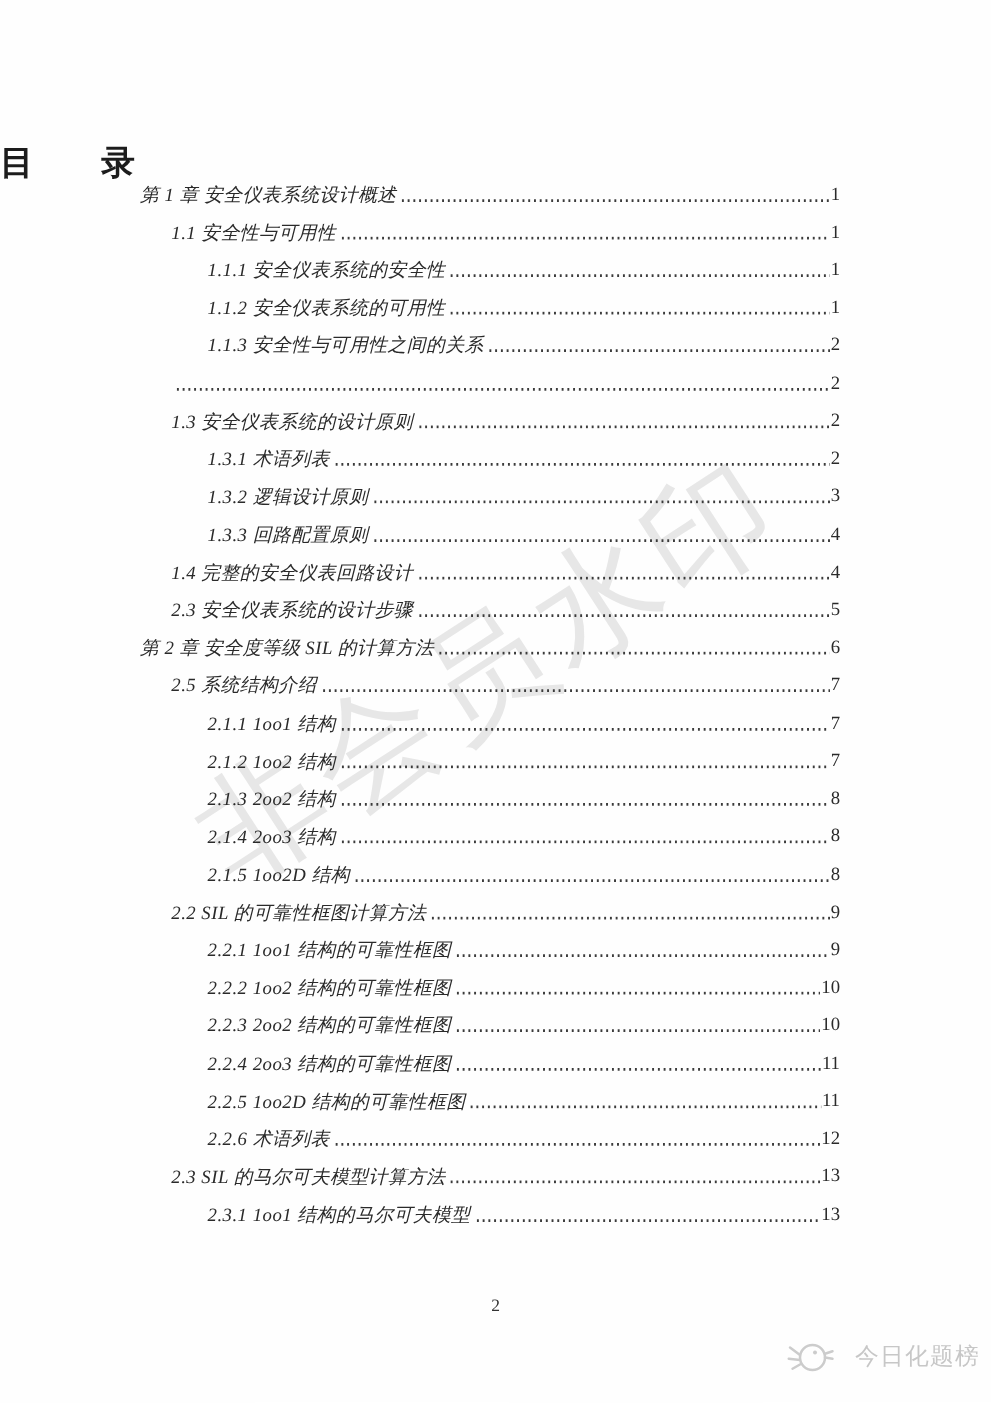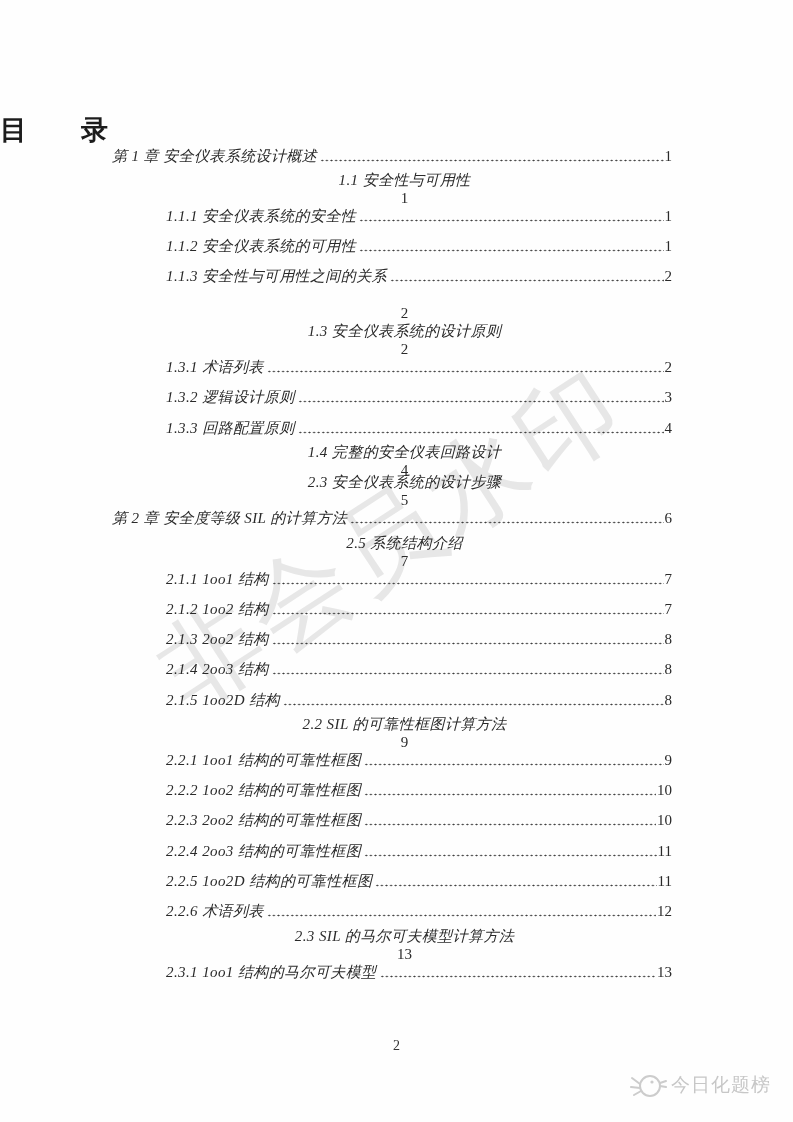--- a/index.html
+++ b/index.html
@@ -30,38 +30,38 @@
   }
   .toc{
     position:absolute;top:141px;left:112px;right:121px;
     z-index:1;
   }
   .toc-row{
     display:flex;align-items:center;
     height:30.22px;
     font-size:15px;color:#2a2a2a;
   }
-  .toc-row.lvl-2{padding-left:25px;flex-direction:column;}
+  .toc-row.lvl-2{padding-left:25px;}
   .toc-row.lvl-3{padding-left:54px;}
   .toc-label{white-space:nowrap;letter-spacing:0.4px;font-style:italic;}
   .toc-dots{
     flex:1;align-self:center;height:5px;
     margin:0 1px 0 3px;transform:translateY(4px);
     background-image:radial-gradient(circle,#3b3b3b 0.85px,rgba(0,0,0,0) 1.05px);
     background-size:4.6px 5px;background-repeat:repeat-x;background-position:0 50%;
   }
   .toc-page{white-space:nowrap;}
   .page-number{
     position:absolute;top:1038px;left:0;right:0;
     text-align:center;font-size:14px;color:#333;
     z-index:1;
   }
   .footer-logo{
     position:absolute;top:1070px;left:628px;
-    display:flex;align-items:center;gap:3px;
+    display:flex;align-items:center;gap:16px;
     color:#c7c7c7;font-size:19px;letter-spacing:1px;
     font-family:"Liberation Sans","DejaVu Sans",sans-serif;
     z-index:1;
     justify-content:space-between;
   }
   .footer-logo svg{display:block;}
 </style>
 </head>
 <body>
 

